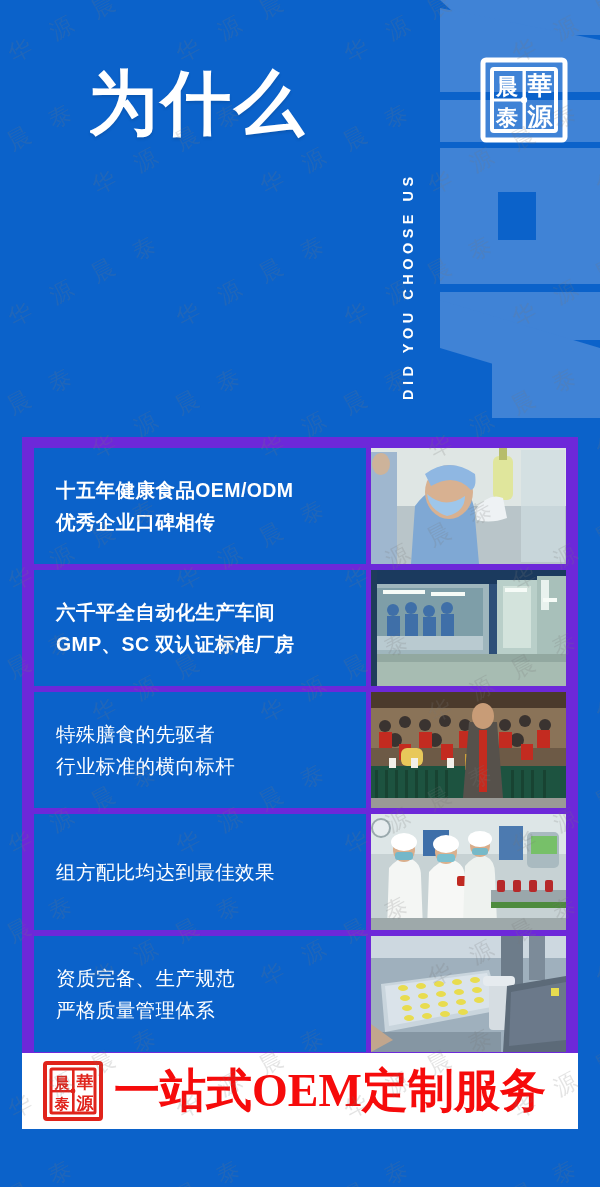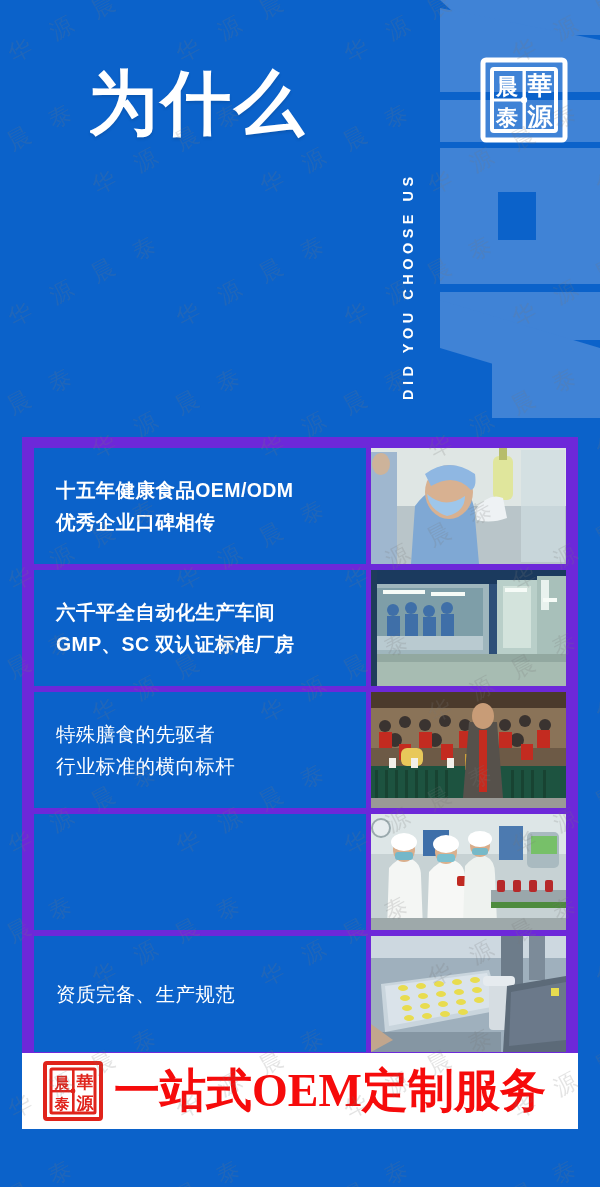--- a/index.html
+++ b/index.html
@@ -369,20 +369,21 @@
             <path d="M98 30 L126 30 L132 106 L92 106 Z" fill="#56514b"></path>
             <ellipse cx="112" cy="24" rx="11" ry="13" fill="#c89c77"></ellipse>
             <rect x="108" y="38" width="8" height="62" fill="#c42b1f"></rect>
             <rect x="0" y="106" width="195" height="10" fill="#9a9a96"></rect>
           </svg>
         </div>
       </div>
 
       <div class="row">
         <div class="row-text">
+          <span class="t">组方配比均达到最佳效果</span>
         </div>
         <div class="row-photo">
           <svg viewBox="0 0 195 116" preserveAspectRatio="none" xmlns="http://www.w3.org/2000/svg">
             <rect width="195" height="116" fill="#c3cfd2"></rect>
             <rect x="0" y="0" width="195" height="40" fill="#dde6e7"></rect>
             <rect x="0" y="40" width="195" height="76" fill="#c7d2d4"></rect>
             <circle cx="10" cy="14" r="9" fill="#e6ecee" stroke="#9aa9ad" stroke-width="2"></circle>
             <rect x="52" y="16" width="26" height="26" fill="#3e6fa9"></rect>
             <rect x="128" y="12" width="24" height="34" fill="#4c7ab0"></rect>
             <rect x="156" y="18" width="32" height="36" rx="5" fill="#a9bac0"></rect>
@@ -413,20 +414,21 @@
             </g>
             <rect x="160" y="22" width="26" height="18" fill="#77c069"></rect>
             <rect x="0" y="104" width="195" height="12" fill="#9ea9aa"></rect>
           </svg>
         </div>
       </div>
 
       <div class="row">
         <div class="row-text">
           <span class="t">资质完备、生产规范</span>
+          <span class="t">严格质量管理体系</span>
         </div>
         <div class="row-photo">
           <svg viewBox="0 0 195 116" preserveAspectRatio="none" xmlns="http://www.w3.org/2000/svg">
             <rect width="195" height="116" fill="#b4c3cd"></rect>
             <rect x="0" y="0" width="195" height="22" fill="#cdd8e0"></rect>
             <rect x="0" y="22" width="195" height="94" fill="#9fb0bd"></rect>
             <rect x="130" y="0" width="22" height="52" fill="#6d7c8a"></rect>
             <rect x="158" y="0" width="16" height="44" fill="#7c8b99"></rect>
 
             <polygon points="10,48 118,34 130,74 14,96" fill="#c9d5dd"></polygon>

